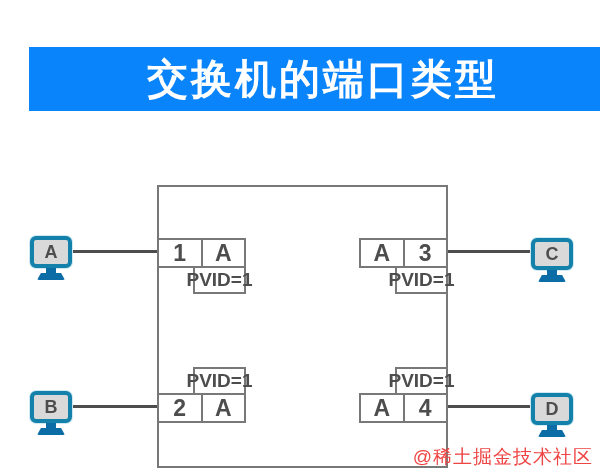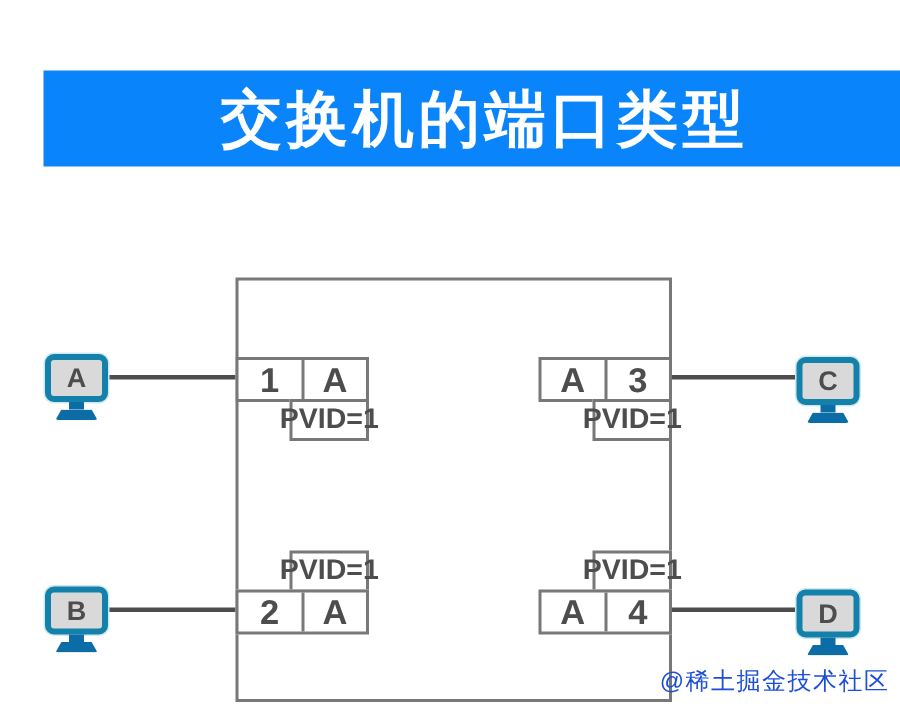--- a/index.html
+++ b/index.html
@@ -130,22 +130,22 @@
     margin: 0 auto;
     background: #0c6da6;
     clip-path: polygon(14% 0, 86% 0, 100% 100%, 0 100%);
     border-radius: 2px;
   }
 
   
   .watermark {
     position: absolute;
     right: 7px; top: 444px;
-    font-size: 16px;
-    color: #1d4ed8;
+    font-size: 19px;
+    color: #ef4444;
     letter-spacing: 1px;
     z-index: 5;
   }
 </style>
 </head>
 <body>
 
 <div class="banner">交换机的端口类型</div>
 
 <div class="switch-box"></div>

